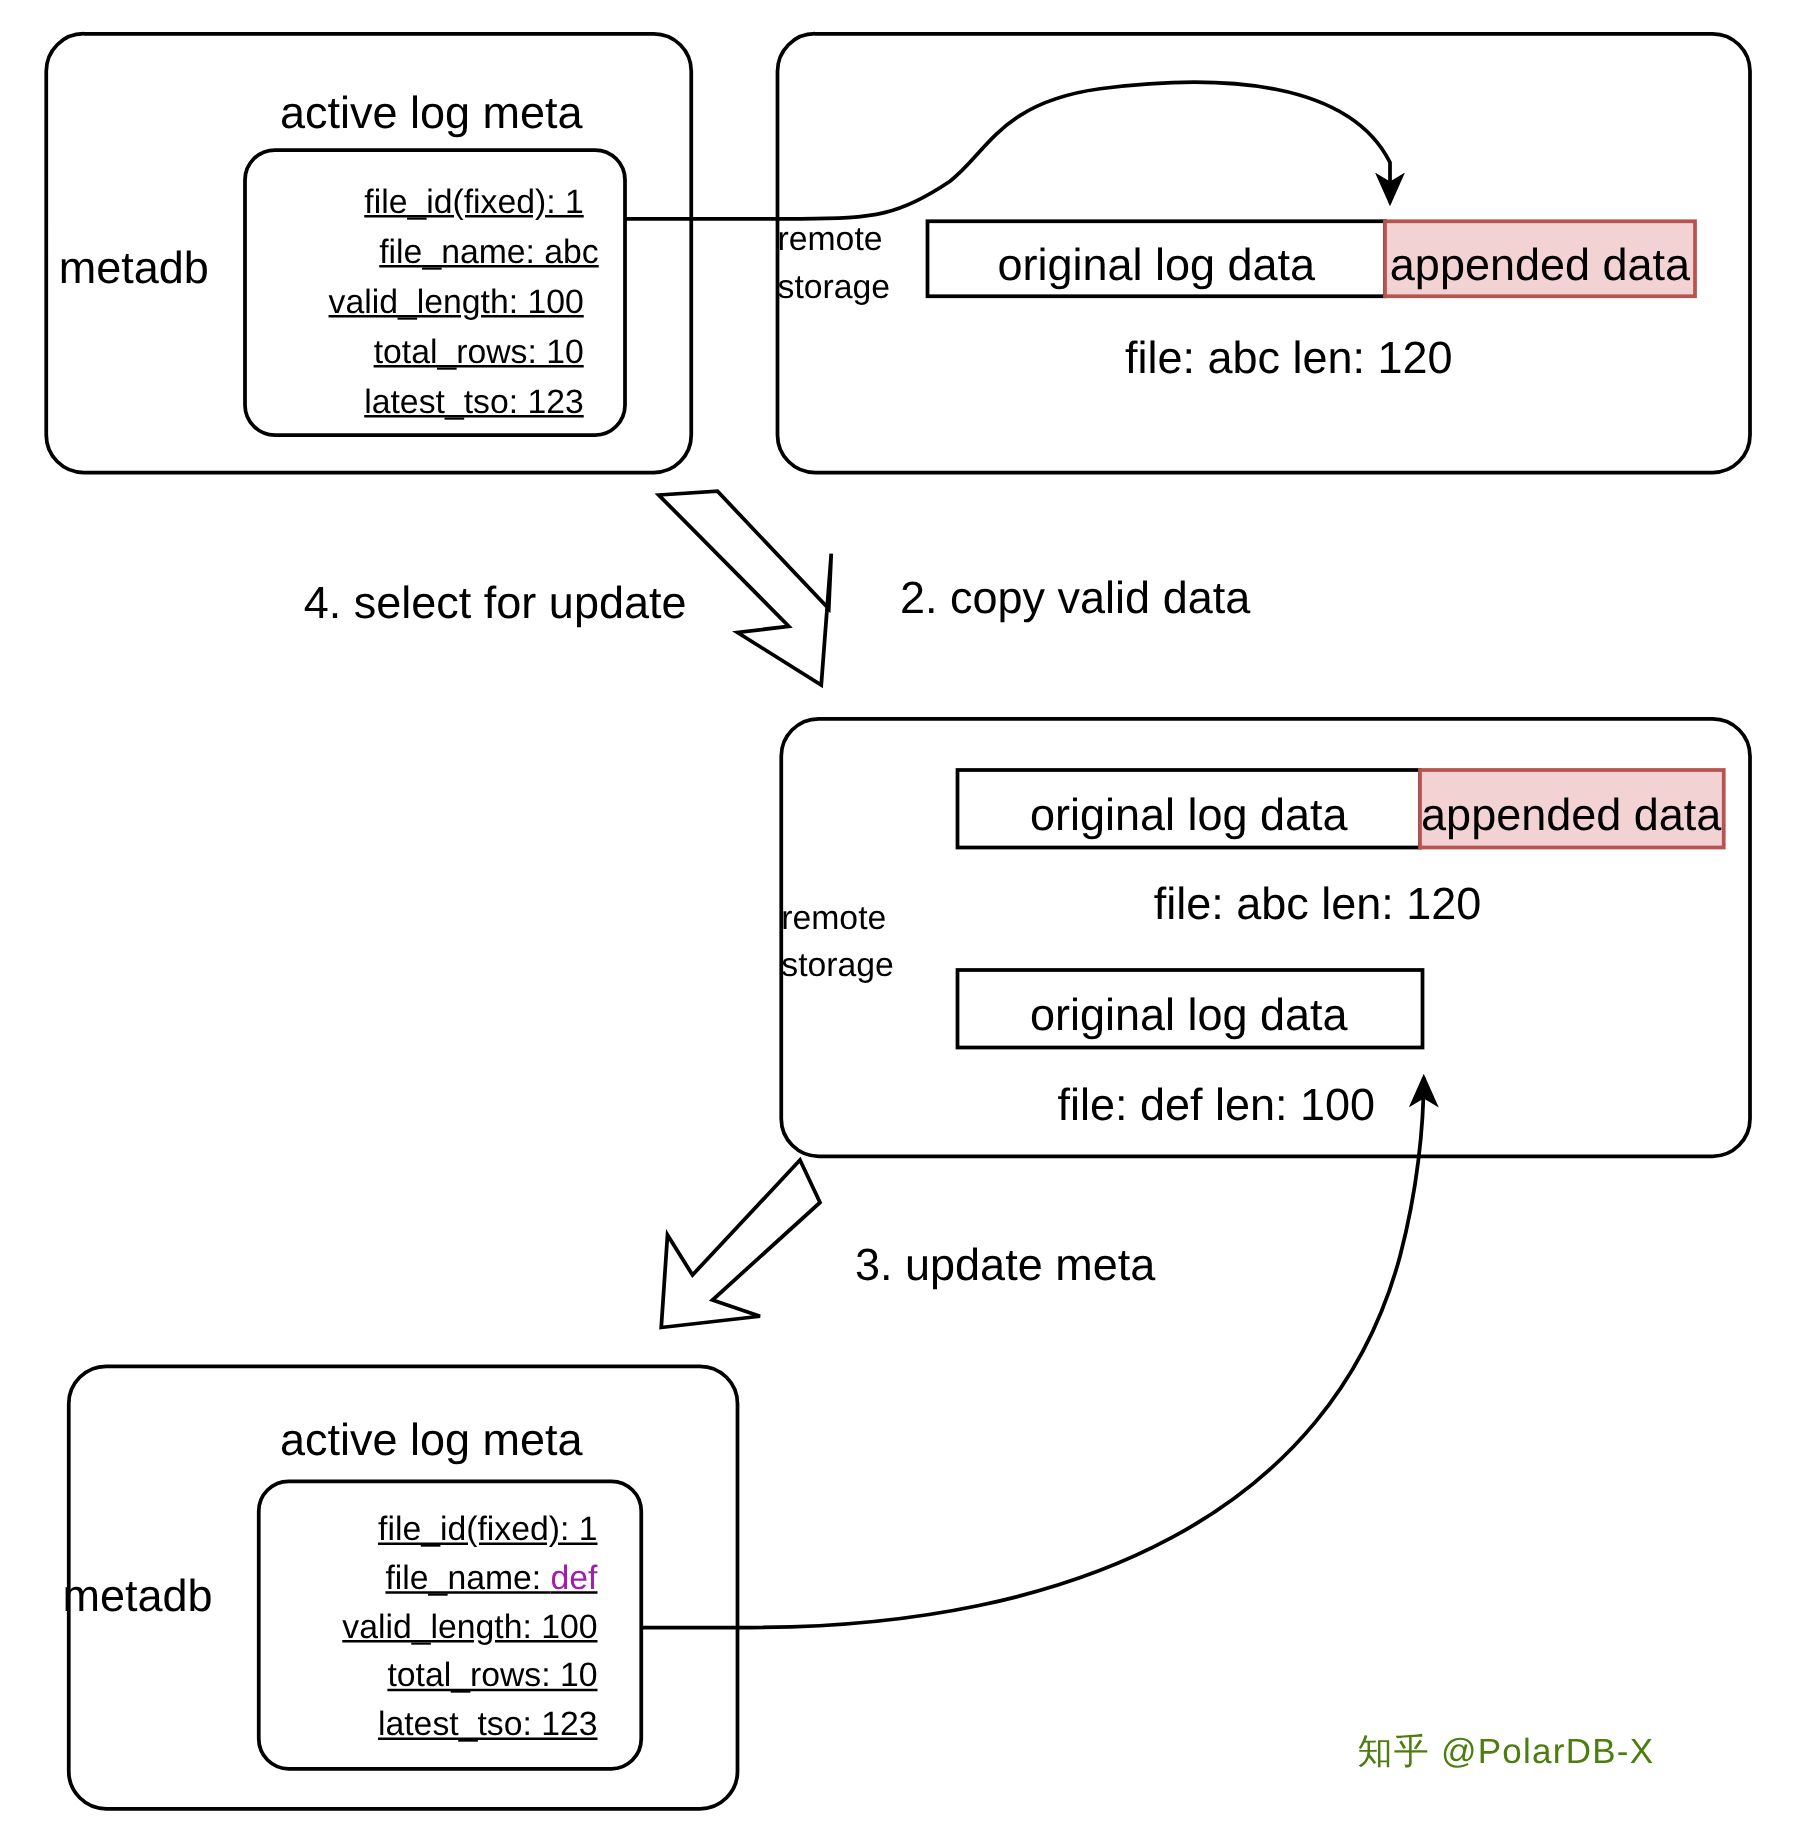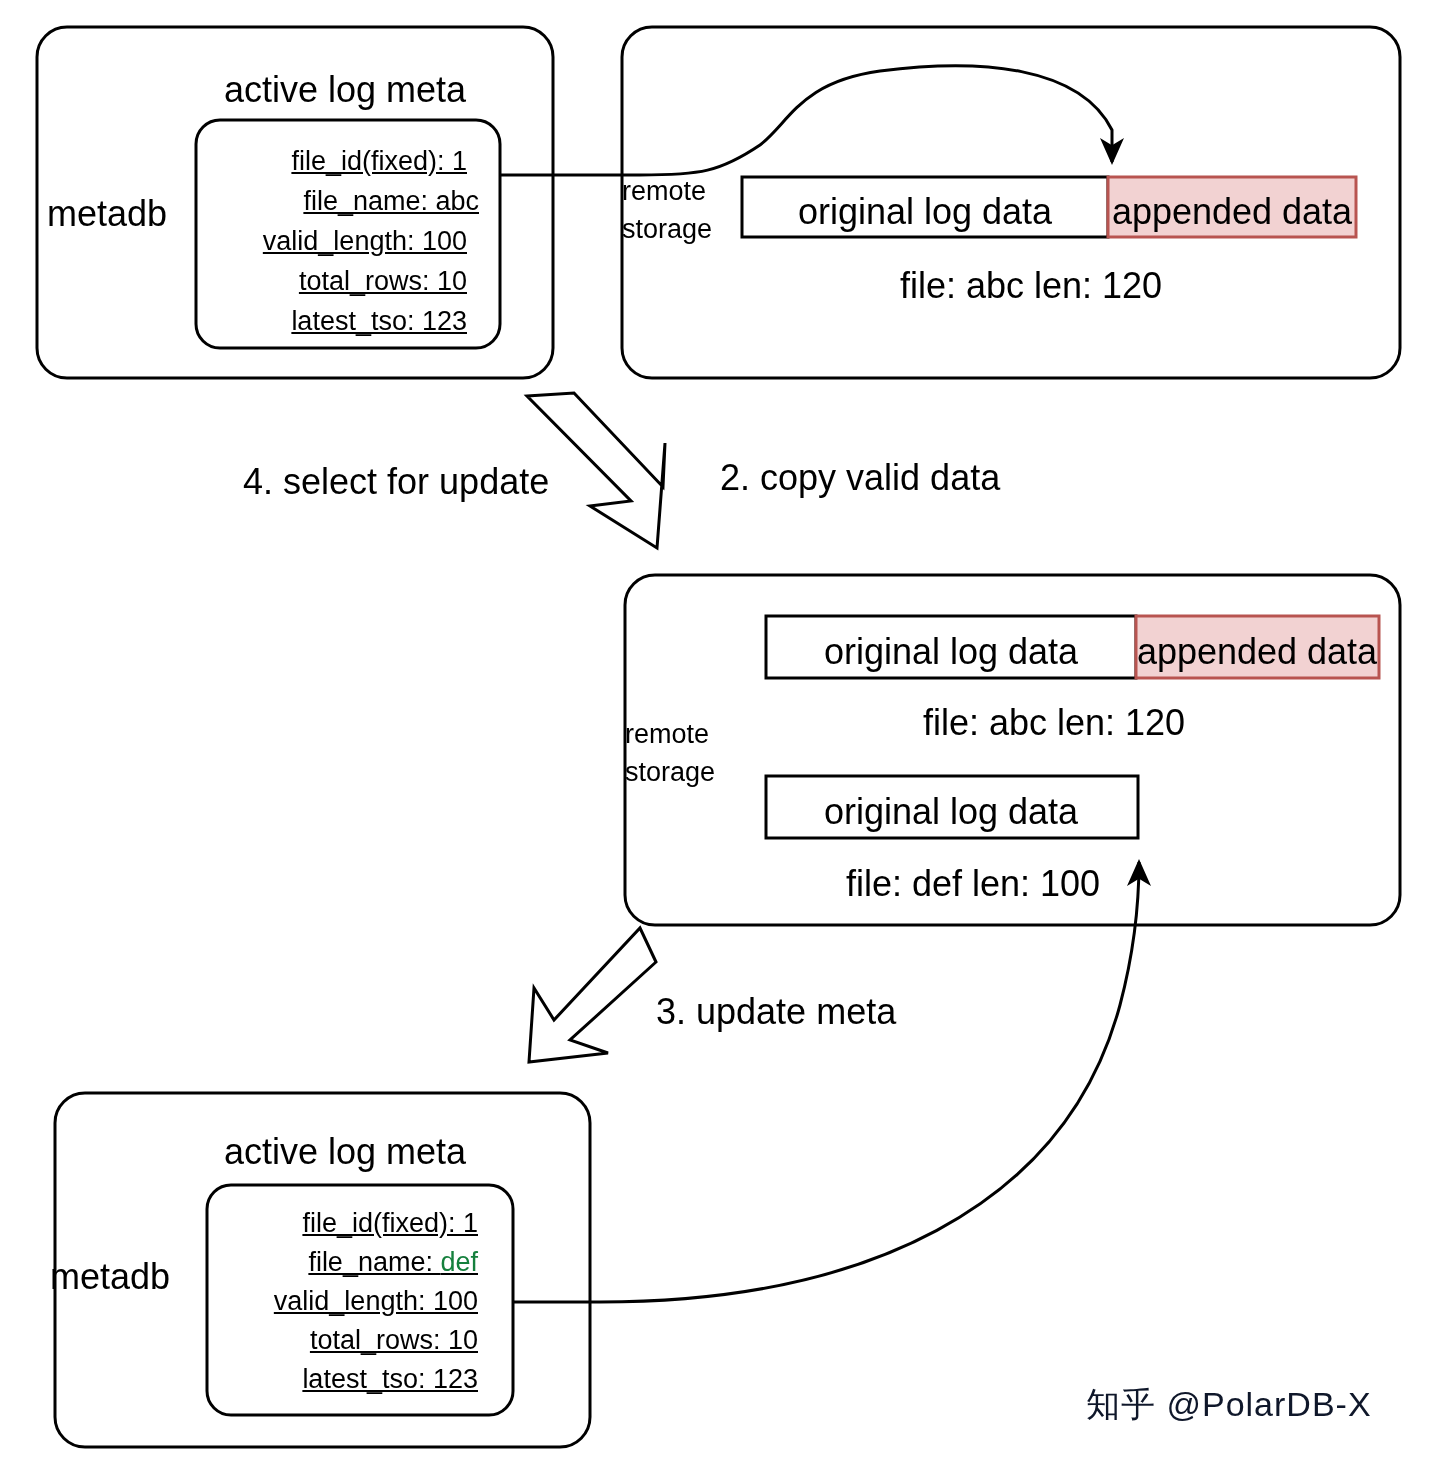--- a/index.html
+++ b/index.html
@@ -26,25 +26,25 @@
   }
   .txt {
     position: absolute;
     white-space: nowrap;
     line-height: 1;
   }
   .t-center { transform: translateX(-50%); }
   .t-right  { transform: translateX(-100%); text-decoration: underline; }
   .fs27 { font-size: 27px; }
   .fs28 { font-size: 36px; }
-  .red  { color: #15803d; }
+  .red  { color: #a21caf; }
   .watermark {
     position: absolute;
-    font-size: 34px;
-    color: #0f172a;
+    font-size: 28px;
+    color: #4d7c0f;
     letter-spacing: 1px;
     white-space: nowrap;
   }
 </style>
 </head>
 <body>
 
 <div id="canvas">
 
   <svg class="layer" viewBox="0 0 1440 1467">
@@ -101,21 +101,21 @@
 
   <div class="txt fs27" style="left:622px; top:178px;">remote</div>
   <div class="txt fs27" style="left:622px; top:216px;">storage</div>
 
   <div class="txt fs28 t-center" style="left:925px; top:194px;">original log data</div>
   <div class="txt fs28 t-center" style="left:1232px; top:194px;">appended data</div>
   <div class="txt fs28 t-center" style="left:1031px; top:268px;">file: abc len: 120</div>
 
   <div class="txt fs28" style="left:243px; top:464px;">4. select for update</div>
   <div class="txt fs28" style="left:720px; top:460px;">2. copy valid data</div>
-  <div class="txt fs28" style="left:656px; top:994px;">3. update meta</div>
+  <div class="txt fs28" style="left:684px; top:994px;">3. update meta</div>
 
   <div class="txt fs27" style="left:625px; top:721px;">remote</div>
   <div class="txt fs27" style="left:625px; top:759px;">storage</div>
 
   <div class="txt fs28 t-center" style="left:951px; top:634px;">original log data</div>
   <div class="txt fs28 t-center" style="left:1257px; top:634px;">appended data</div>
   <div class="txt fs28 t-center" style="left:1054px; top:705px;">file: abc len: 120</div>
 
   <div class="txt fs28 t-center" style="left:951px; top:794px;">original log data</div>
   <div class="txt fs28 t-center" style="left:973px; top:866px;text-align:center;">file: def len: 100</div>

